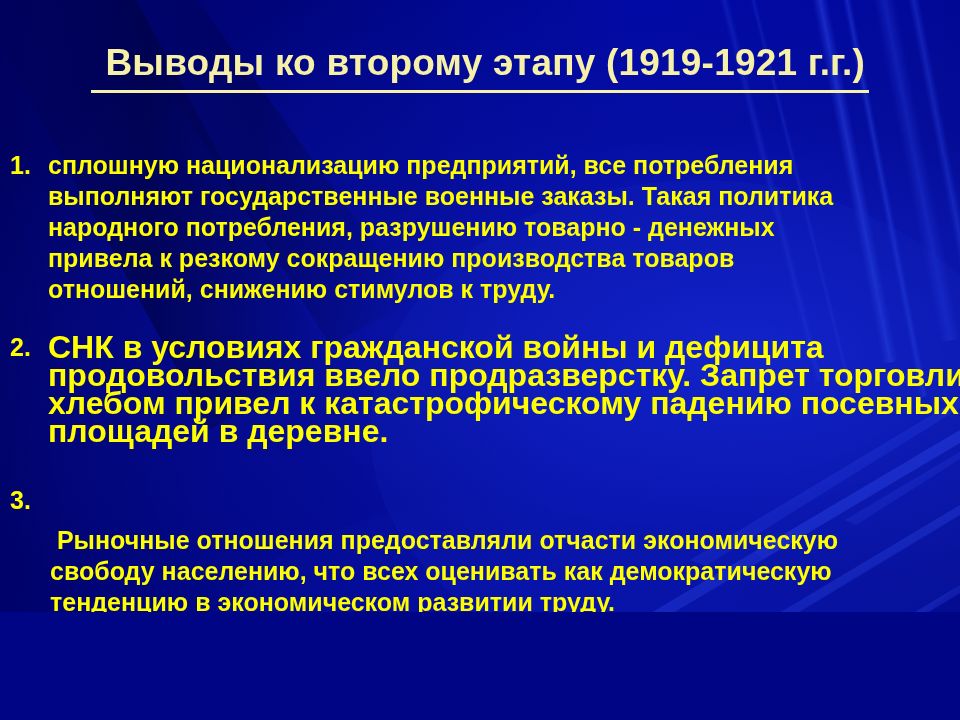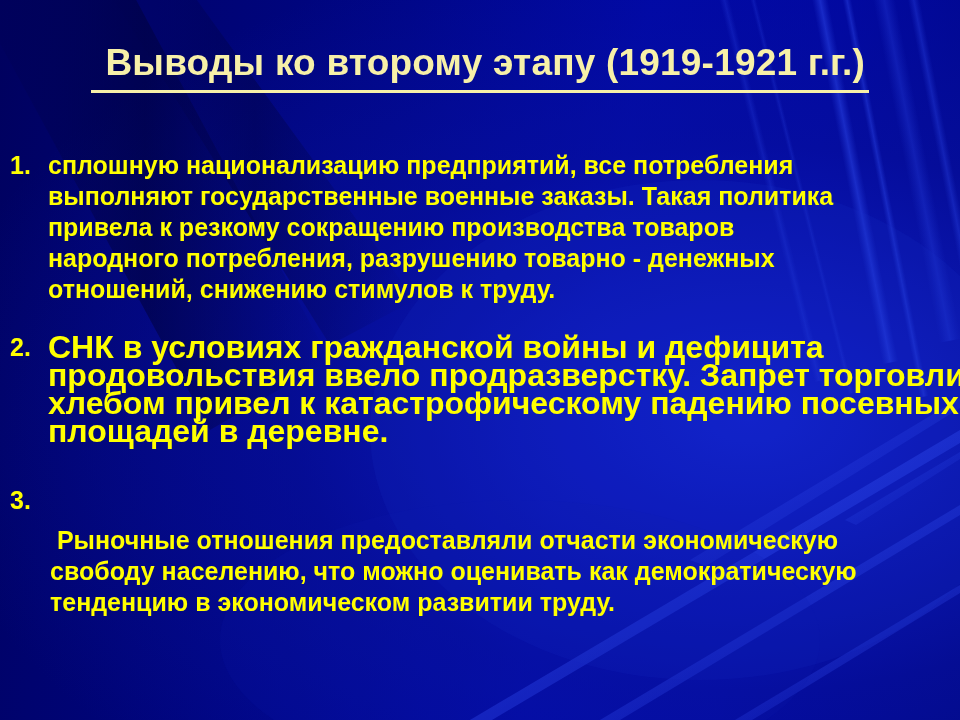--- a/index.html
+++ b/index.html
@@ -13,21 +13,21 @@
   }
   body {
     font-family: "Liberation Sans", "DejaVu Sans", sans-serif;
     background: #000585;
   }
 
   
   #slide {
     position: relative;
     width: 960px;
-    height: 720px;
+    height: 612px;
     overflow: hidden;
     background:
       radial-gradient(120% 95% at 78% 58%, rgba(18,34,205,0.95) 0%, rgba(9,18,160,0.55) 40%, rgba(0,4,110,0.0) 72%),
       linear-gradient(100deg, #00015e 0%, #00036f 14%, #000688 38%, #0008a6 60%, #0007a0 78%, #000784 100%);
   }
 
   .streaks {
     position: absolute;
     inset: 0;
     pointer-events: none;
@@ -148,39 +148,39 @@
     <span class="title"> Выводы ко второму этапу (1919-1921 г.г.)</span>
   </div>
 
   <div class="content">
 
     <div class="item" id="item-1">
       <span class="num">1.</span>
       <span class="txt">
         <div class="line">сплошную национализацию предприятий, все потребления</div>
         <div class="line">выполняют государственные военные заказы. Такая политика</div>
+        <div class="line">народного потребления, разрушению товарно - денежных</div>
         <div class="line">привела к резкому сокращению производства товаров</div>
-        <div class="line">народного потребления, разрушению товарно - денежных</div>
         <div class="line">отношений, снижению стимулов к труду.</div>
       </span>
     </div>
 
     <div class="item" id="item-2">
       <span class="num">2.</span>
       <span class="txt">
         <div class="line">СНК в условиях гражданской войны и дефицита</div>
         <div class="line">продовольствия ввело продразверстку. Запрет торговли</div>
         <div class="line">хлебом привел к катастрофическому падению посевных</div>
         <div class="line">площадей в деревне.</div>
       </span>
     </div>
 
     <div class="item" id="item-3">
       <span class="num">3.</span>
       <span class="txt">
         <div class="line"> Рыночные отношения предоставляли отчасти экономическую</div>
-        <div class="line">свободу населению, что можно оценивать как демократическую</div>
+        <div class="line">свободу населению, что всех оценивать как демократическую</div>
         <div class="line">тенденцию в экономическом развитии труду.</div>
       </span>
     </div>
 
   </div>
 </div>
 
 </body></html>

